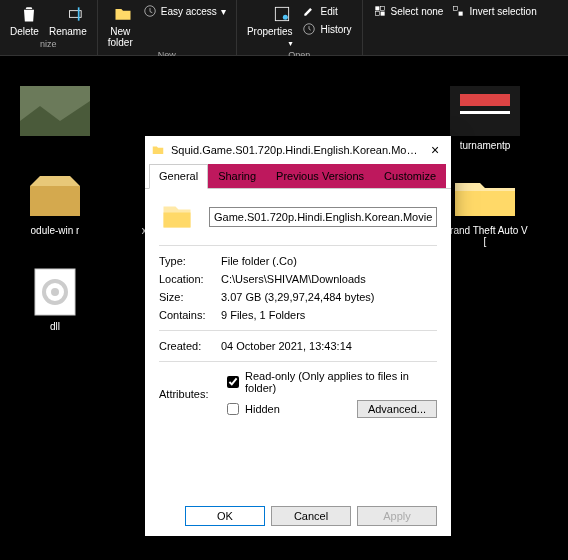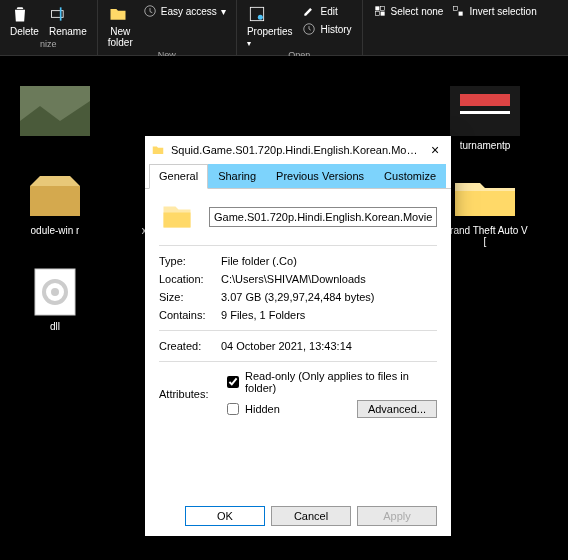--- a/index.html
+++ b/index.html
@@ -1,36 +1,36 @@
 <!DOCTYPE html>
 <html><head>
 <meta charset="utf-8">
 <style>
 *{margin:0;padding:0;box-sizing:border-box;font-family:"Segoe UI",Tahoma,sans-serif}
 body{width:568px;height:560px;background:#000;overflow:hidden;position:relative}
 .ribbon{background:#1a1a1a;height:56px;display:flex;align-items:flex-start;color:#fff;font-size:10px;border-bottom:1px solid #333}
 .ribbon-group{display:flex;flex-direction:column;align-items:center;padding:2px 6px;height:56px;border-right:1px solid #333}
 .ribbon-buttons{display:flex;gap:2px}
-.ribbon-btn{display:flex;flex-direction:column;align-items:flex-start;gap:2px;padding:2px 4px;cursor:pointer}
+.ribbon-btn{display:flex;flex-direction:column;align-items:flex-end;gap:2px;padding:2px 4px;cursor:pointer}
 .ribbon-btn-sm{display:flex;align-items:center;gap:4px;padding:2px 4px;cursor:pointer;white-space:nowrap}
 .ribbon-label{font-size:9px;color:#aaa;margin-top:auto;padding-bottom:8px}
 .ribbon-icon{width:20px;height:20px;display:flex;align-items:center;justify-content:center}
 .ribbon-icon-sm{width:14px;height:14px;display:flex;align-items:center;justify-content:center}
 .explorer-body{position:relative;height:504px;background:#000;padding:10px}
 .folder-grid{display:flex;flex-wrap:wrap;gap:20px 30px;padding-top:20px}
 .folder-item{width:90px;display:flex;flex-direction:column;align-items:center;gap:4px}
 .folder-icon{width:70px;height:50px}
 .folder-name{color:#fff;font-size:10px;text-align:center;word-break:break-word;max-height:28px;overflow:hidden}
 .properties-dialog{position:absolute;left:145px;top:80px;width:306px;height:400px;background:#fff;box-shadow:0 4px 20px rgba(0,0,0,0.5);font-size:11px;color:#000}
 .dlg-title{height:28px;display:flex;align-items:center;padding:0 6px;gap:6px;background:#fff}
 .dlg-title-icon{width:14px;height:14px}
 .dlg-title-text{flex:1;font-size:11px;overflow:hidden;text-overflow:ellipsis;white-space:nowrap}
 .dlg-close{width:20px;text-align:center;cursor:pointer;font-size:14px}
 .dlg-tabs{display:flex;border-bottom:1px solid #ccc;padding-left:4px}
-.dlg-tab{padding:5px 9px;font-size:11px;cursor:pointer;background:#7dd3fc;border:1px solid transparent}
+.dlg-tab{padding:5px 9px;font-size:11px;cursor:pointer;background:#be185d;border:1px solid transparent}
 .dlg-tab.active{background:#fff;border:1px solid #ccc;border-bottom:1px solid #fff;margin-bottom:-1px}
 .dlg-body{padding:10px 14px}
 .dlg-header-row{display:flex;align-items:center;gap:14px;margin-bottom:10px}
 .dlg-folder-icon{width:36px;height:36px}
 .dlg-name-input{flex:1;border:1px solid #888;padding:3px 4px;font-size:11px;height:20px}
 .dlg-sep{border-top:1px solid #ddd;margin:6px 0}
 .dlg-row{display:flex;padding:3px 0;font-size:11px}
 .dlg-row-label{width:62px;color:#000}
 .dlg-row-value{flex:1;color:#000}
 .dlg-attr-row{display:flex;align-items:center;padding:2px 0;font-size:11px;gap:6px}

